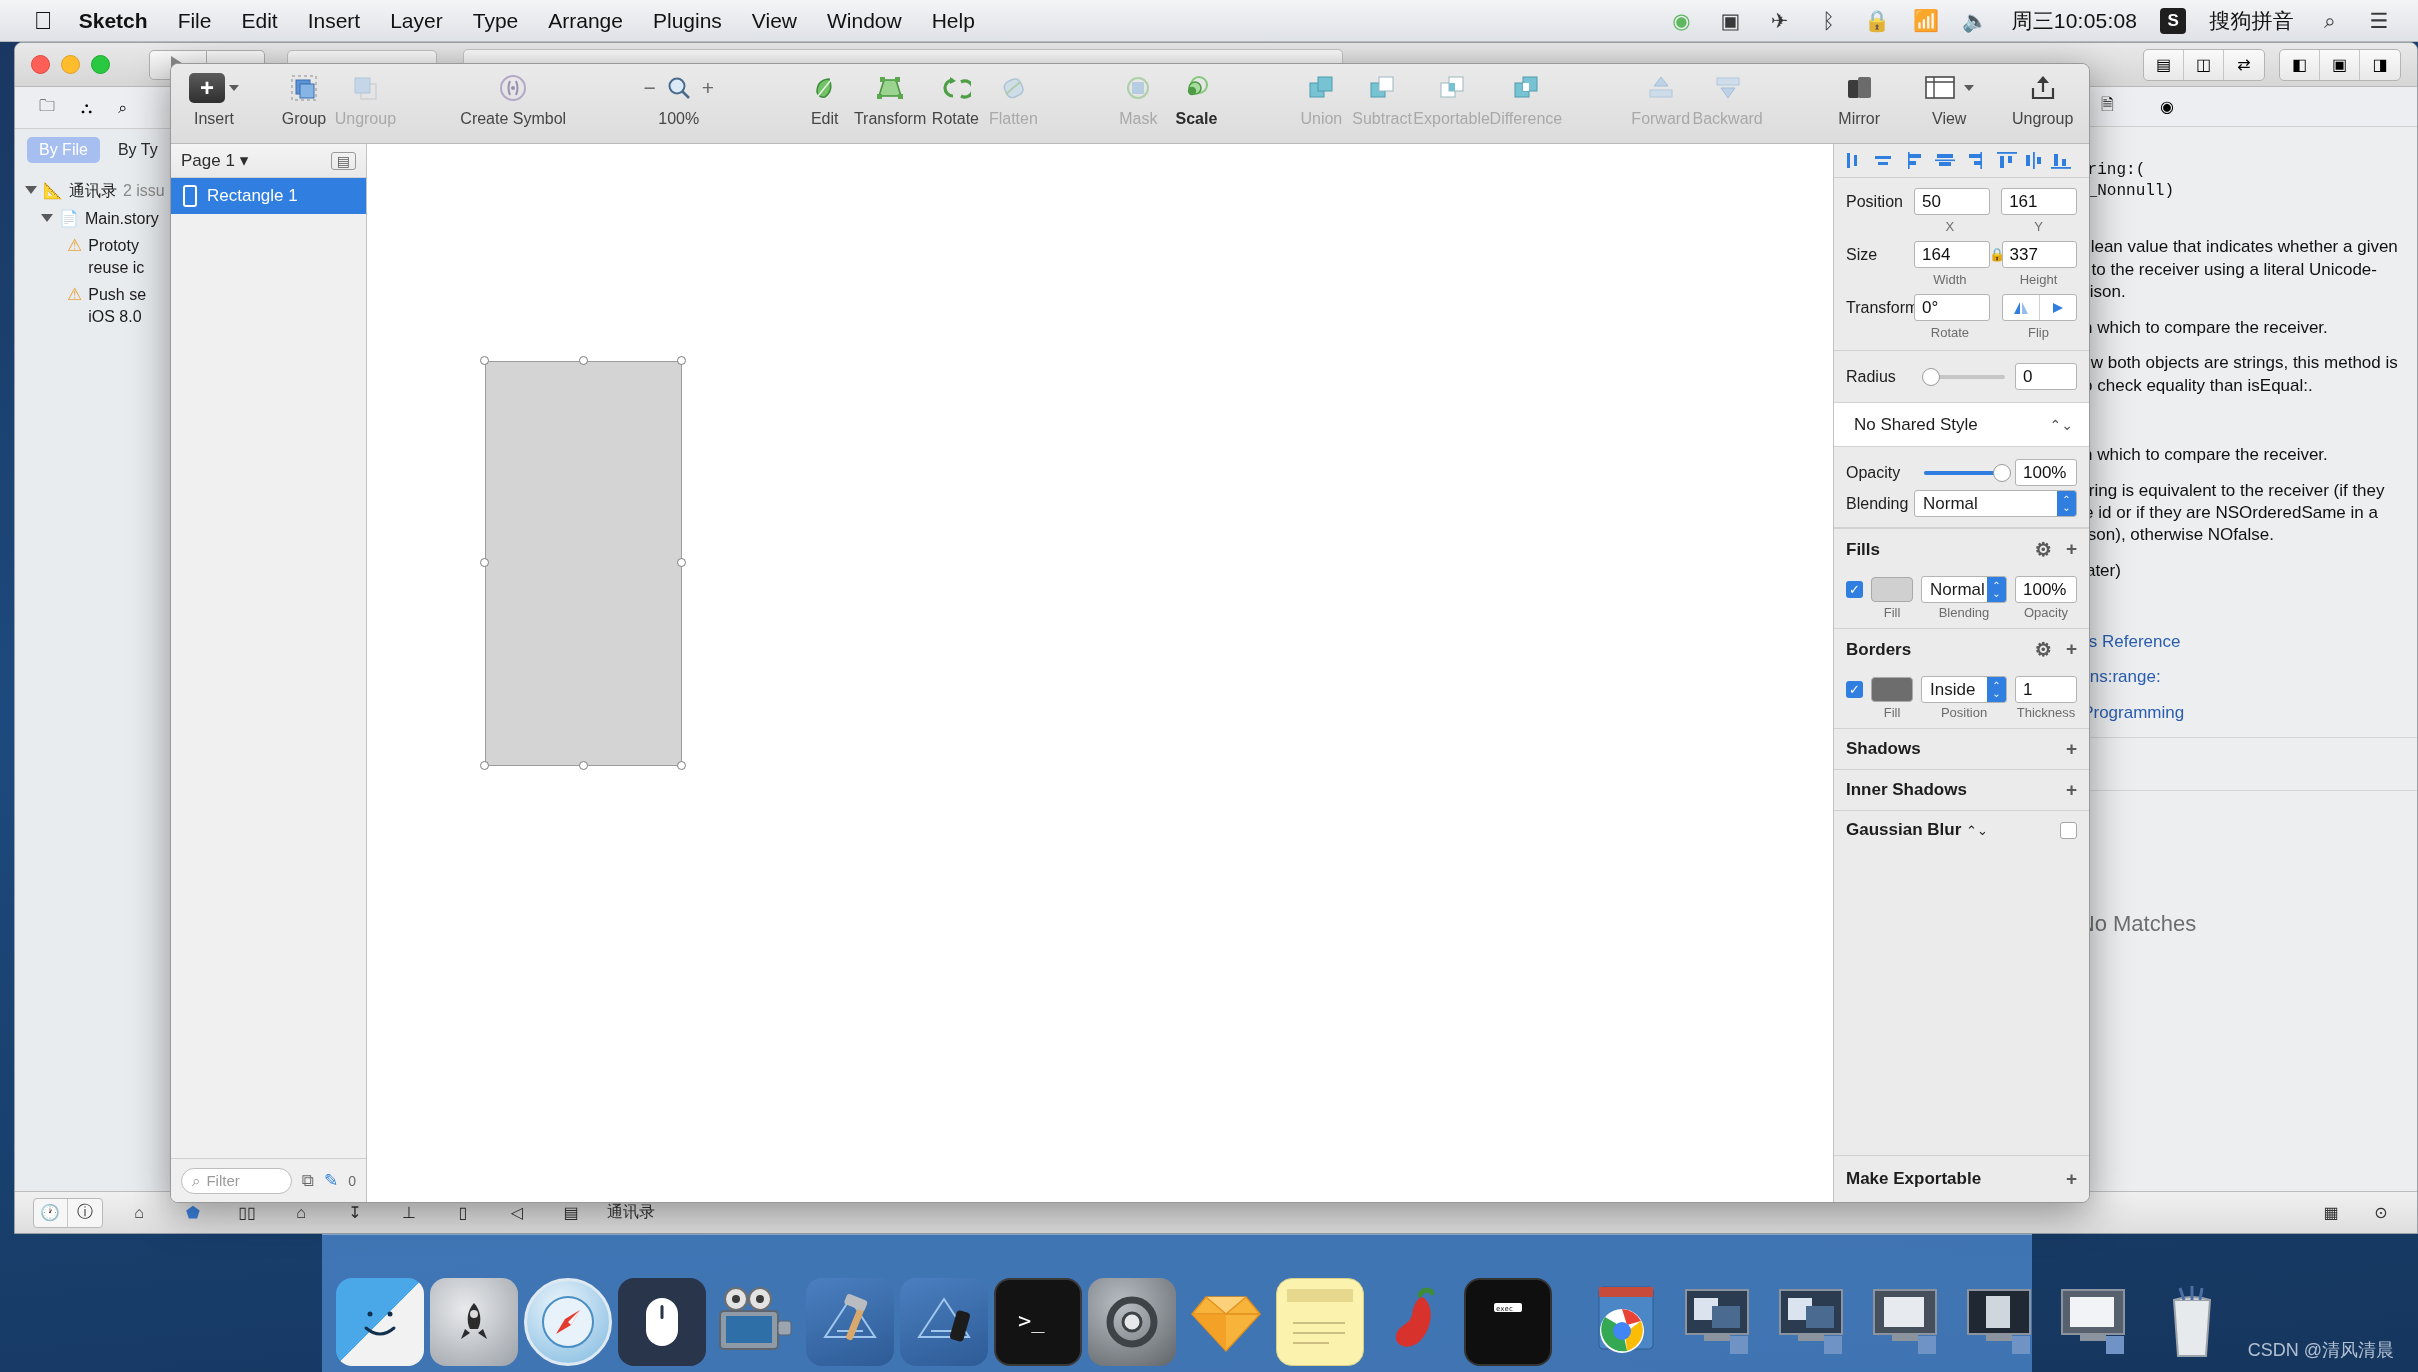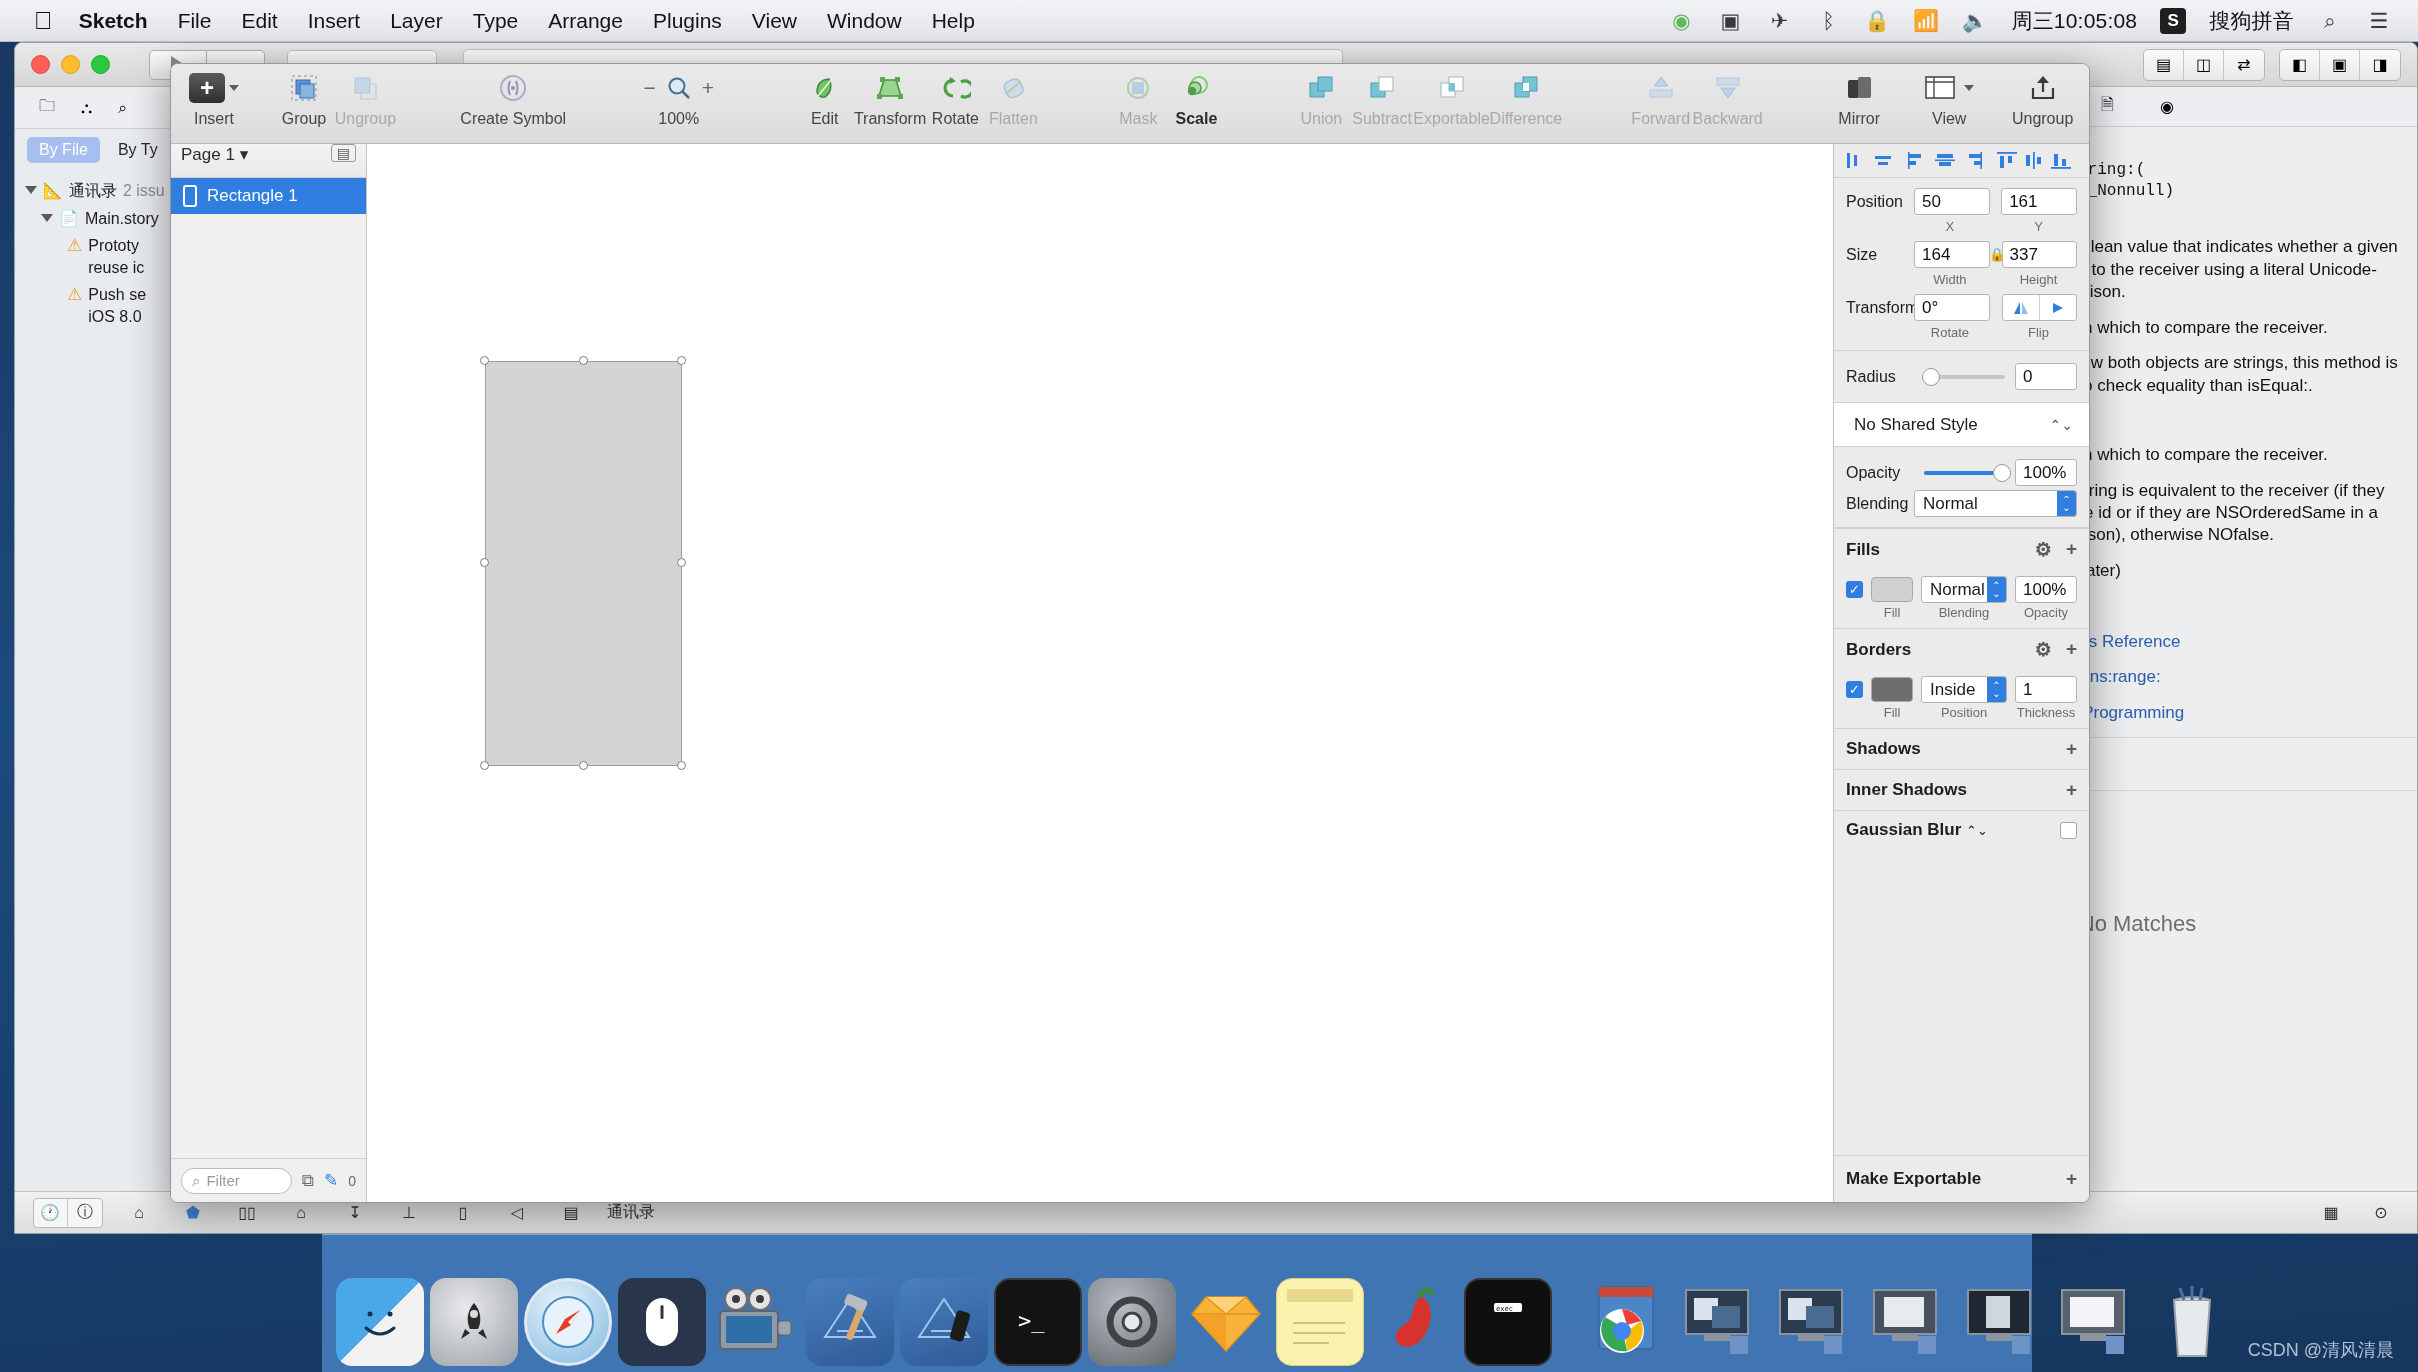--- a/index.html
+++ b/index.html
@@ -198,21 +198,21 @@
   .caret-dn { width:0;height:0;border-left:5px solid transparent;border-right:5px solid transparent;border-top:6px solid #5b5b5b; margin-left:4px; }
 
   .sk-main { flex: 1; display: flex; min-height: 0; }
 
   
   .sk-layers {
     width: 196px; flex: none; background: #f0f0f0;
     border-right: 1px solid #c3c3c3; display: flex; flex-direction: column;
   }
   .sk-pagebar {
-    height: 34px; display: flex; align-items: flex-start; justify-content: space-between;
+    height: 34px; display: flex; align-items: center; justify-content: space-between;
     padding: 0 10px; border-bottom: 1px solid #cfcfcf;
     background: linear-gradient(to bottom,#f4f4f4,#e9e9e9);
     font-size: 17px; color: #2d2d2d;
   }
   .sk-layer-row {
     height: 36px; display: flex; align-items: center; gap: 10px; padding: 0 12px;
     font-size: 17px; color: #fff; background: #2f7ee0;
   }
   .sk-layer-icon {
     width: 14px; height: 22px; border: 2px solid #fff; border-radius: 3px;

